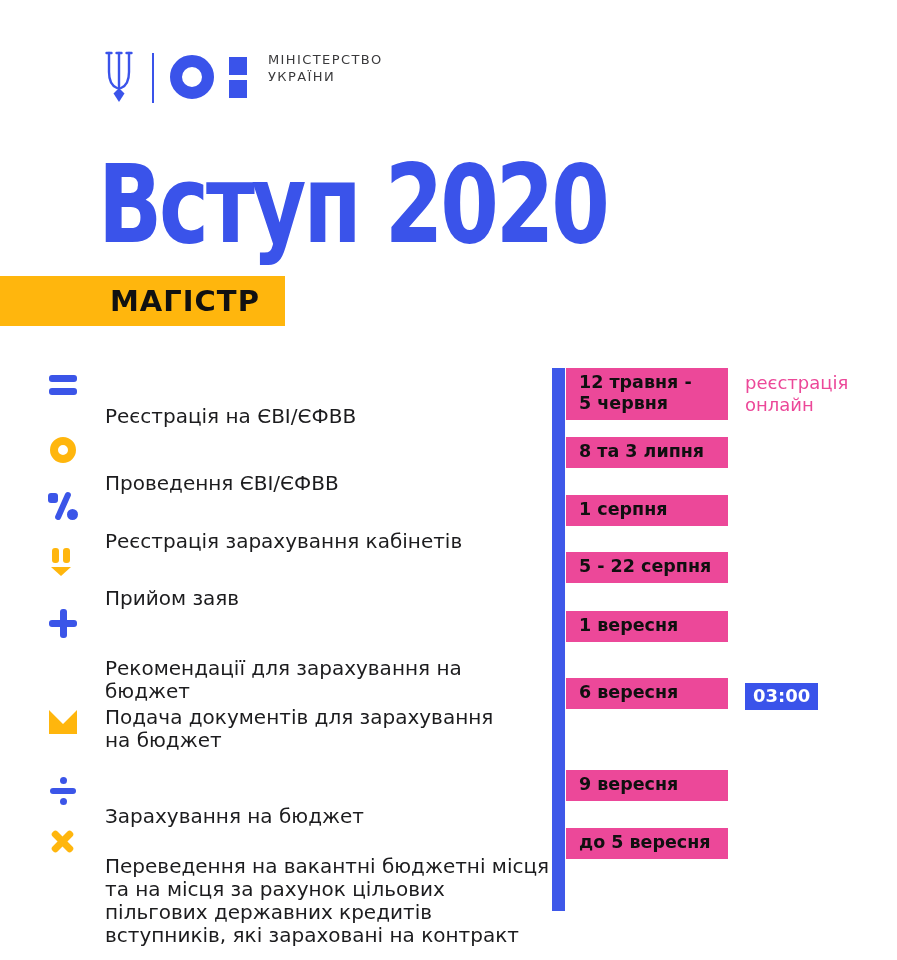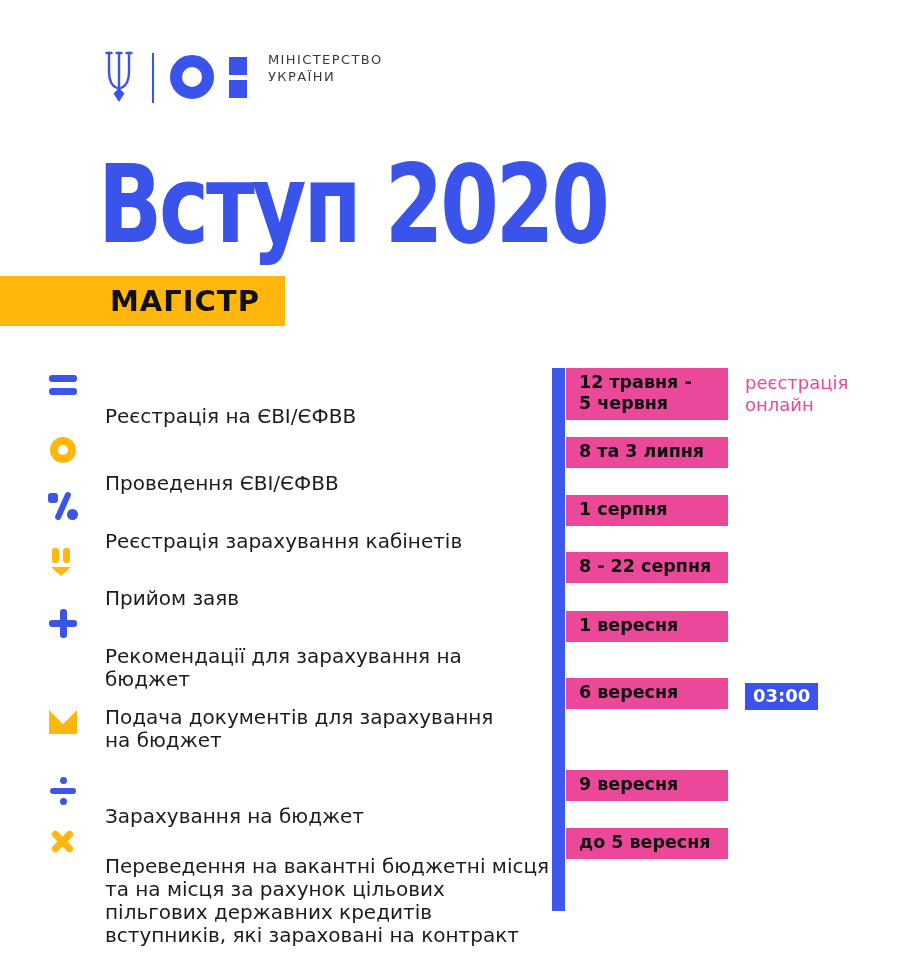--- a/index.html
+++ b/index.html
@@ -29,21 +29,21 @@
     display:flex;align-items:center;box-sizing:border-box;padding-left:110px;
   }
   .banner .deg{font-size:29px;font-weight:bold;letter-spacing:1px;color:#111;}
   
   .vbar{position:absolute;left:552px;top:368px;width:13px;height:543px;background:#3e58e9;}
   .row{position:absolute;left:0;top:0;width:897px;height:0;}
   .r1{top:368px}.r2{top:437px}.r3{top:495px}.r4{top:552px}
   .r5{top:611px}.r6{top:678px}.r7{top:770px}.r8{top:828px}
   .label{position:absolute;left:105px;top:5px;width:400px;font-size:20px;line-height:23px;color:#1c1c1e;margin-top:30px;}
   .r1 .label{top:7px}
-  .r5 .label{top:4px}
+  .r5 .label{top:16px}
   .r6 .label{top:-2px}
   .r8 .label{top:-3px;width:445px;}
   .badge{
     position:absolute;left:566px;top:0;width:149px;padding:4px 0 6px 13px;
     background:#ec4899;font-size:17.5px;font-weight:bold;line-height:21px;color:#101010;
   }
   .badge span{display:block;}
   .note{position:absolute;left:745px;top:4px;width:125px;font-size:18px;line-height:22px;color:#ec4899;}
   .time-badge{
     position:absolute;left:745px;top:5px;background:#3a53ea;color:#ffffff;
@@ -147,21 +147,21 @@
 </div>
 
 <div class="row r4">
   <span class="icon ic-dbar">
       <i class="v1"></i>
       <i class="v2"></i>
       <i class="tri"></i>
     </span>
   <div class="label">Прийом заяв</div>
   <div class="badge">
-    <span>8 - 22 серпня</span>
+    <span>5 - 22 серпня</span>
   </div>
 </div>
 
 <div class="row r5">
   <span class="icon ic-plus">
       <i class="h"></i>
       <i class="v"></i>
     </span>
   <div class="label">Рекомендації для зарахування на бюджет</div>
   <div class="badge">

